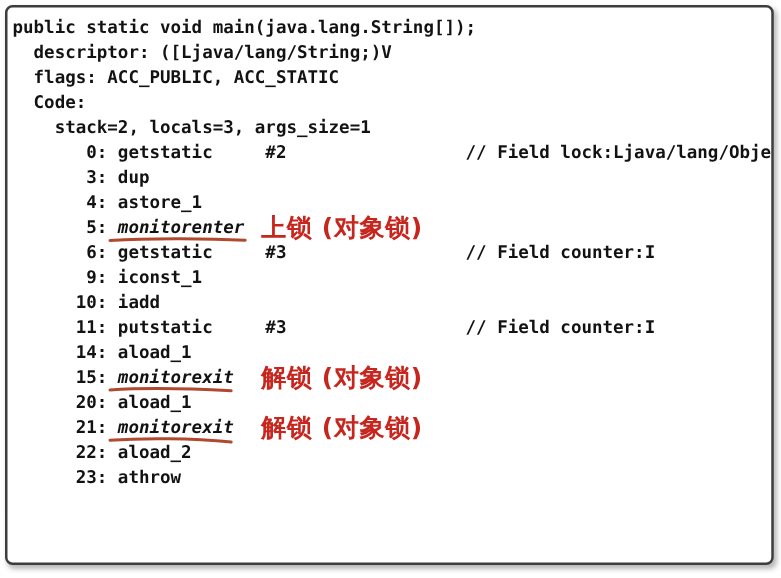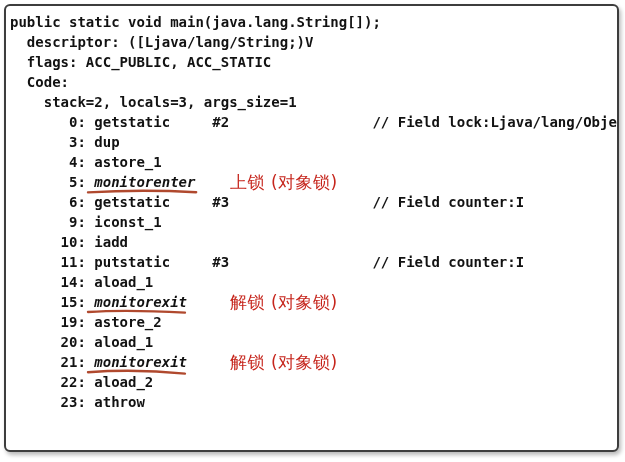--- a/index.html
+++ b/index.html
@@ -52,37 +52,37 @@
   .uline {
     position: absolute;
     left: -7px;
     bottom: -5px;
     width: calc(100% + 9px);
     height: 8px;
     overflow: visible;
   }
   .note {
     position: absolute;
-    left: 220px;
+    left: 199px;
     top: 0;
     height: 20px;
     line-height: 20px;
-    font-size: 17px;
-    font-weight: 400;
+    font-size: 20px;
+    font-weight: 700;
     font-family: "DejaVu Sans", "Liberation Sans", sans-serif;
     letter-spacing: 0.5px;
     white-space: pre;
   }
 </style>
 </head>
 <body>
 
 <div class="stage">
   <div class="frame">
     <pre class="code"><div class="line">public static void main(java.lang.String[]);</div><div class="line">  descriptor: ([Ljava/lang/String;)V</div><div class="line">  flags: ACC_PUBLIC, ACC_STATIC</div><div class="line">  Code:</div><div class="line">    stack=2, locals=3, args_size=1</div><div class="line">       0: getstatic     #2                 // Field lock:Ljava/lang/Object;</div><div class="line">       3: dup</div><div class="line">       4: astore_1</div><div class="line"><span>       5: </span><span class="opcode">monitorenter<svg class="uline" viewBox="0 0 110 8" preserveAspectRatio="none">
               <path d="M1 3.4 C 30 1.6, 75 1.3, 109 3.2" fill="none" stroke="#b0492e" stroke-width="2.4" stroke-linecap="round"></path>
             </svg></span><span class="note" style="color: rgb(198, 38, 29);">上锁 (对象锁)</span></div><div class="line">       6: getstatic     #3                 // Field counter:I</div><div class="line">       9: iconst_1</div><div class="line">      10: iadd</div><div class="line">      11: putstatic     #3                 // Field counter:I</div><div class="line">      14: aload_1</div><div class="line"><span>      15: </span><span class="opcode">monitorexit<svg class="uline" viewBox="0 0 110 8" preserveAspectRatio="none">
               <path d="M1 3.0 C 28 1.3, 70 1.8, 106 3.6" fill="none" stroke="#b0492e" stroke-width="2.4" stroke-linecap="round"></path>
-            </svg></span><span class="note" style="color: rgb(198, 38, 29);">解锁 (对象锁)</span></div><div class="line">      19: astore_2</div><div class="line">      20: aload_1</div><div class="line"><span>      21: </span><span class="opcode">monitorexit<svg class="uline" viewBox="0 0 110 8" preserveAspectRatio="none">
+            </svg></span><span class="note" style="color: rgb(198, 38, 29);">解锁 (对象锁)</span></div><div class="line">      20: aload_1</div><div class="line"><span>      21: </span><span class="opcode">monitorexit<svg class="uline" viewBox="0 0 110 8" preserveAspectRatio="none">
               <path d="M1 3.2 C 30 1.2, 72 1.5, 106 4.6" fill="none" stroke="#b0492e" stroke-width="2.4" stroke-linecap="round"></path>
             </svg></span><span class="note" style="color: rgb(198, 38, 29);">解锁 (对象锁)</span></div><div class="line">      22: aload_2</div><div class="line">      23: athrow</div></pre>
   </div>
 </div>
 
 </body></html>

